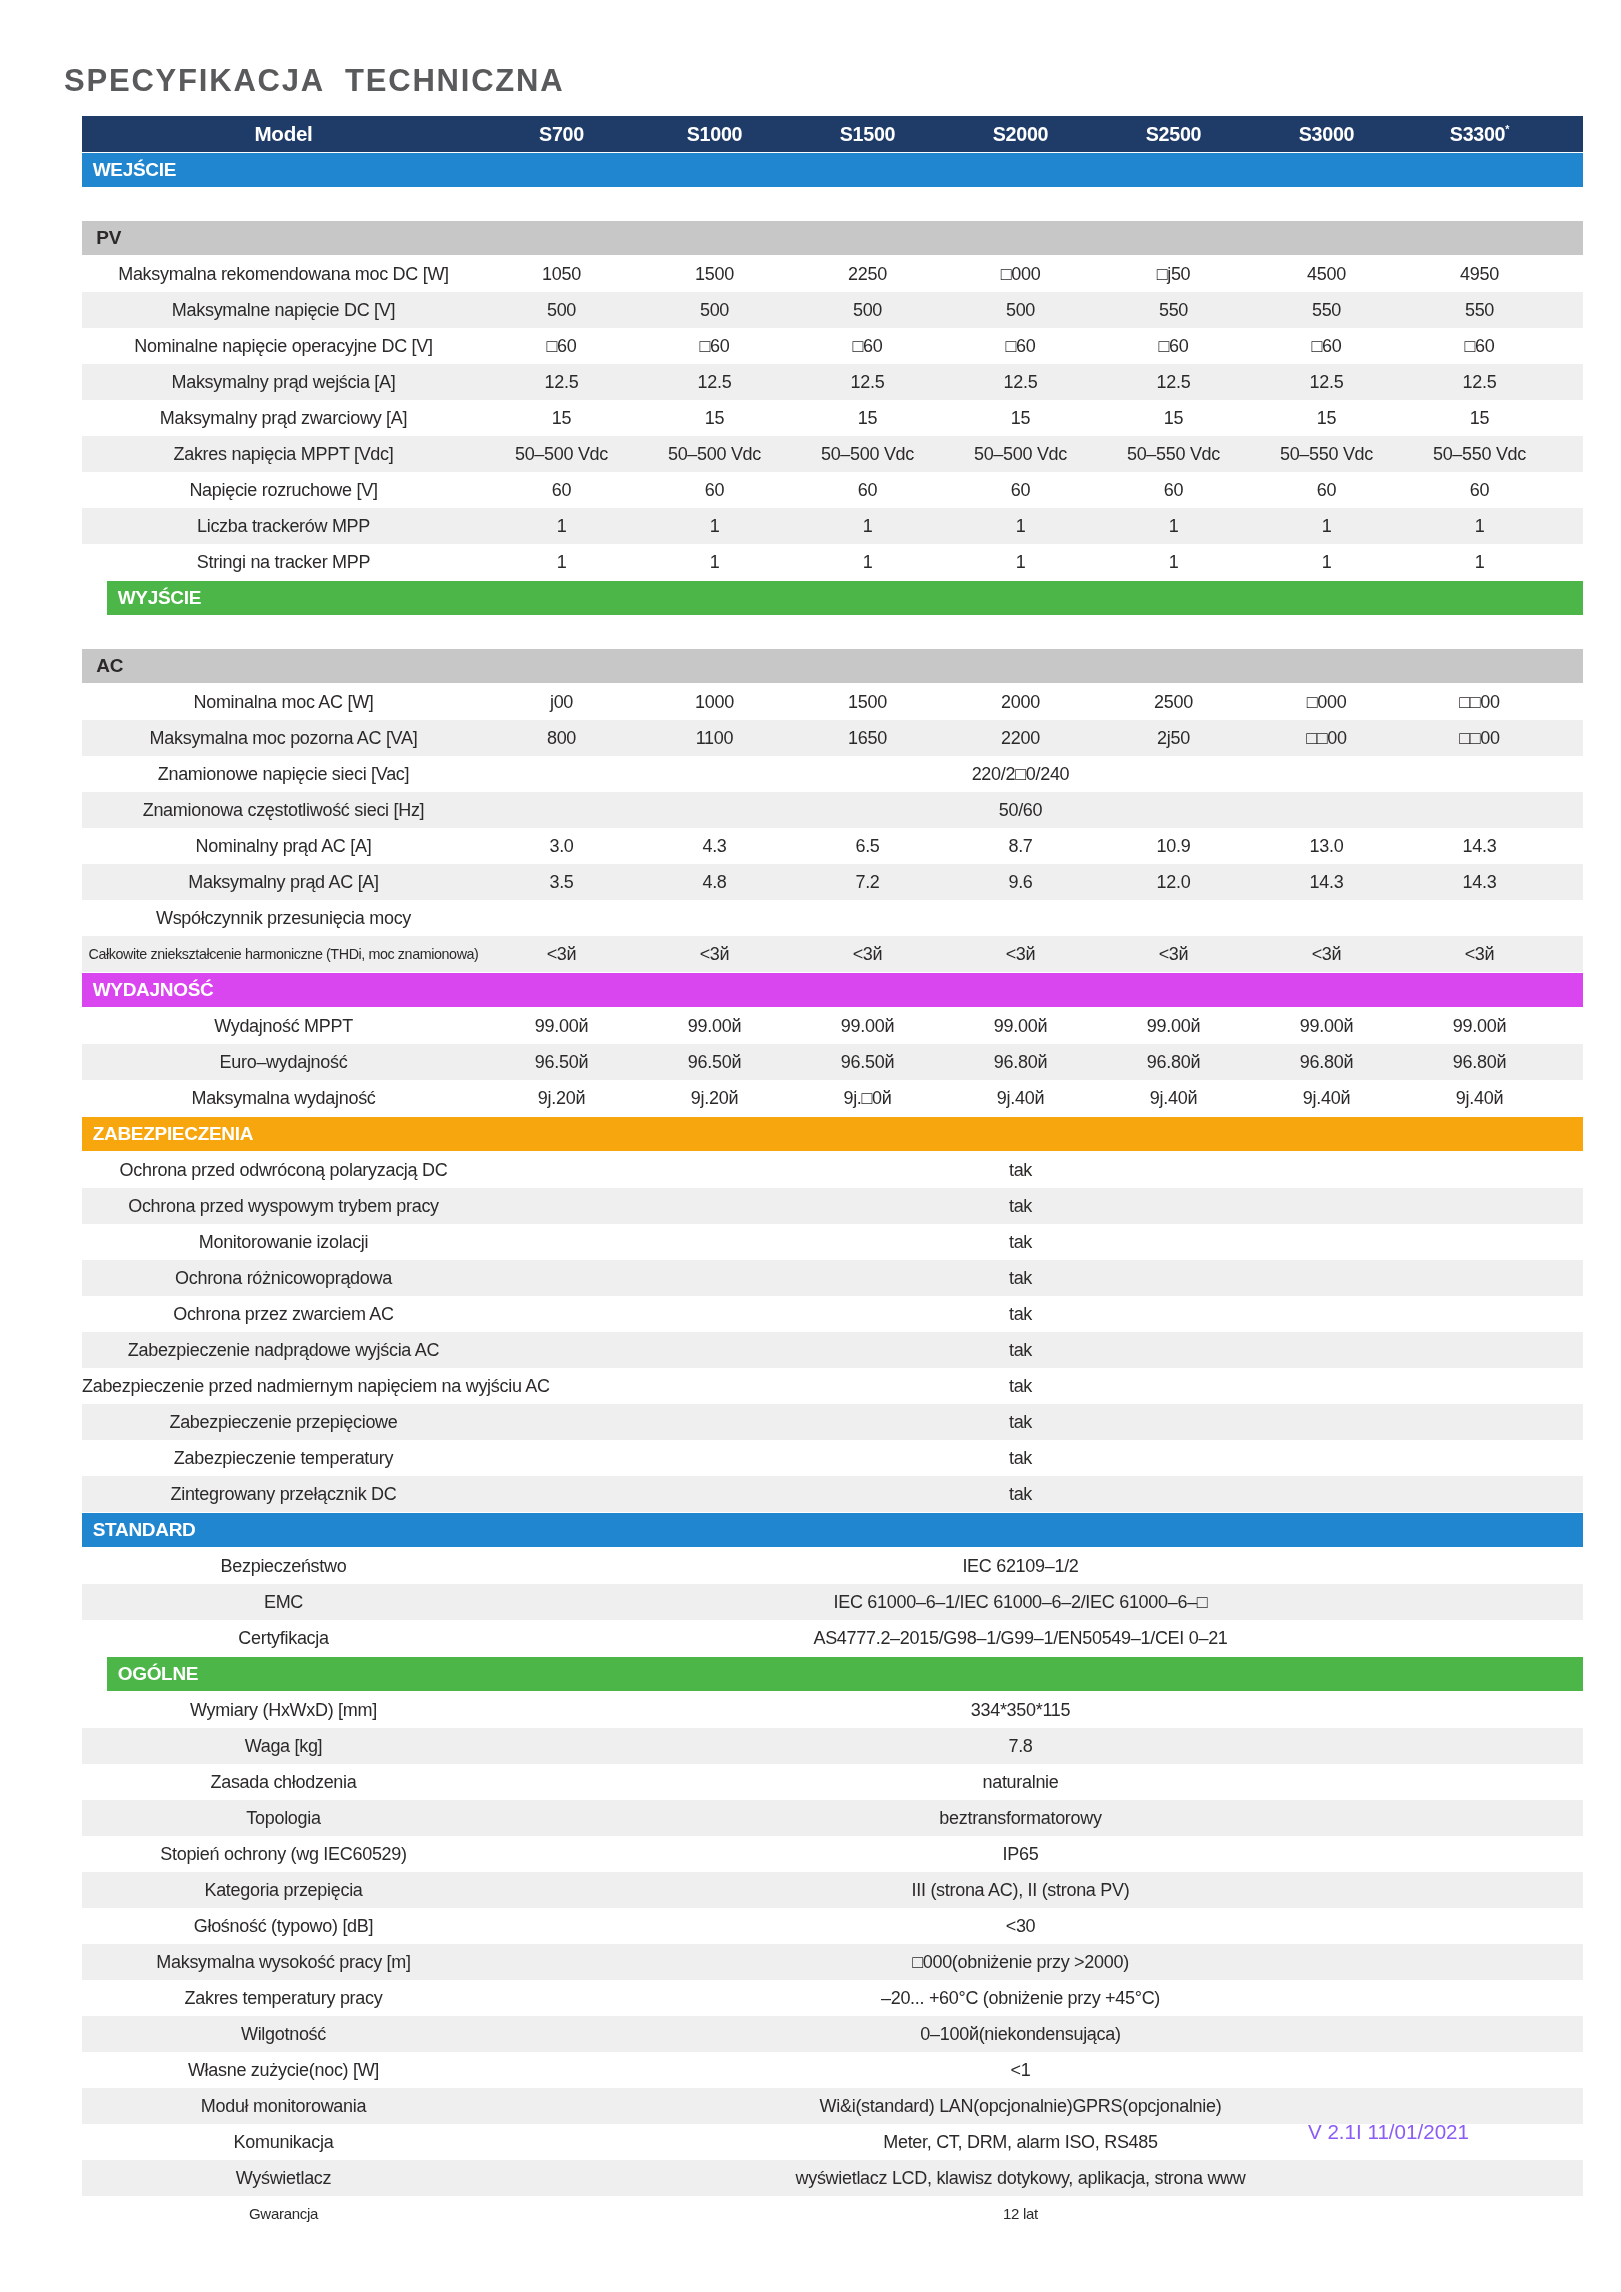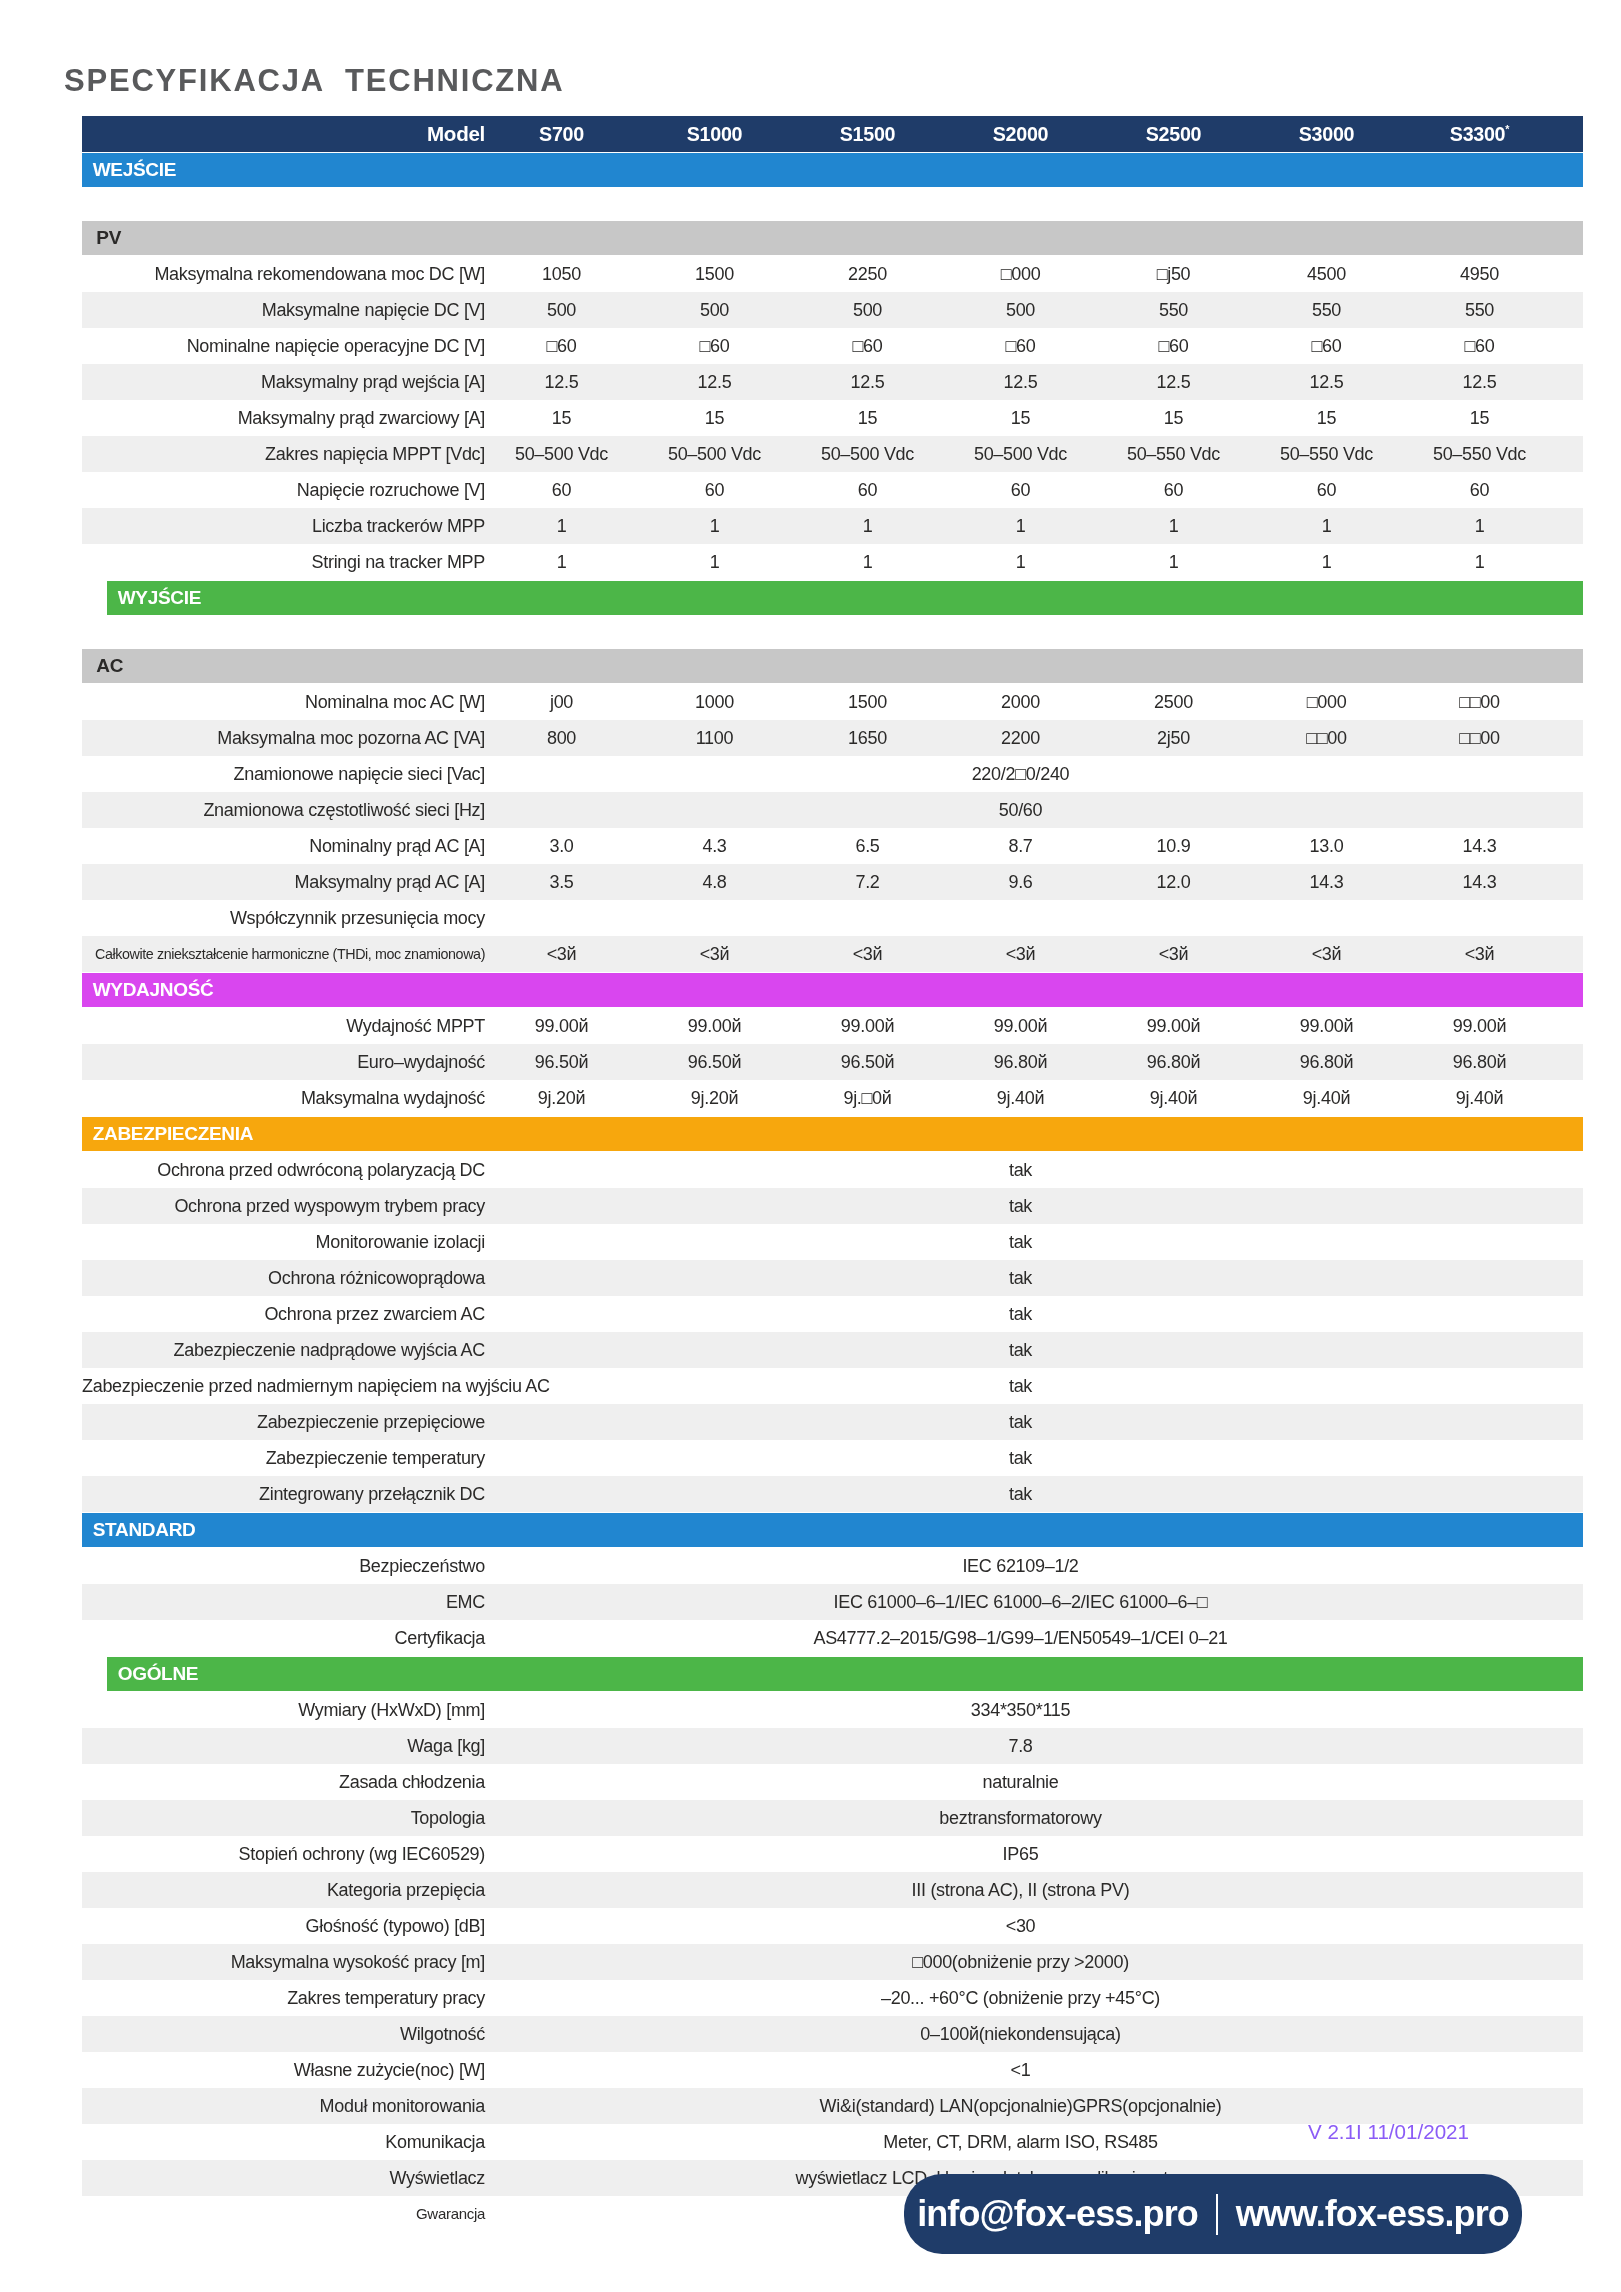--- a/index.html
+++ b/index.html
@@ -21,21 +21,21 @@
   }
   .row{
     display:grid;
     grid-template-columns:403px repeat(7,1fr);
     height:36px;line-height:36px;
     box-sizing:border-box;
     padding-right:27px;
     font-size:18px;letter-spacing:-0.3px;
   }
   .row .label{
-    padding-left:0;text-align:right;white-space:nowrap;overflow:visible;
+    padding-left:0;text-align:center;white-space:nowrap;overflow:visible;
   }
   .row .cell{ text-align:center; white-space:nowrap;}
   .row .merged{ grid-column:2 / -1; text-align:center; white-space:nowrap;}
   .row.white{ background:#ffffff;}
   .row.gray{ background:#efefef;}
   .row.header-row{
     background:#1f3c69;color:#ffffff;font-weight:bold;font-size:19.7px;
   }
   .row.header-row .label{font-size:20.6px;}
   .row.header-row sup{font-size:10.7px;vertical-align:top;line-height:27px;}
@@ -390,20 +390,15 @@
         <div class="merged">wyświetlacz LCD, klawisz dotykowy, aplikacja,  strona www</div>
       </div>
       <div class="row white small">
         <div class="label">Gwarancja</div>
         <div class="merged">12 lat</div>
       </div>
     </div>
 
   <div class="version">V 2.1I  11/01/2021</div>
 
-  <div class="contact-pill">
-    <span>info@fox-ess.pro</span>
-    <span class="divider"></span>
-    <span>www.fox-ess.pro</span>
-  </div>
 
 </div>
 
 
 </body></html>

